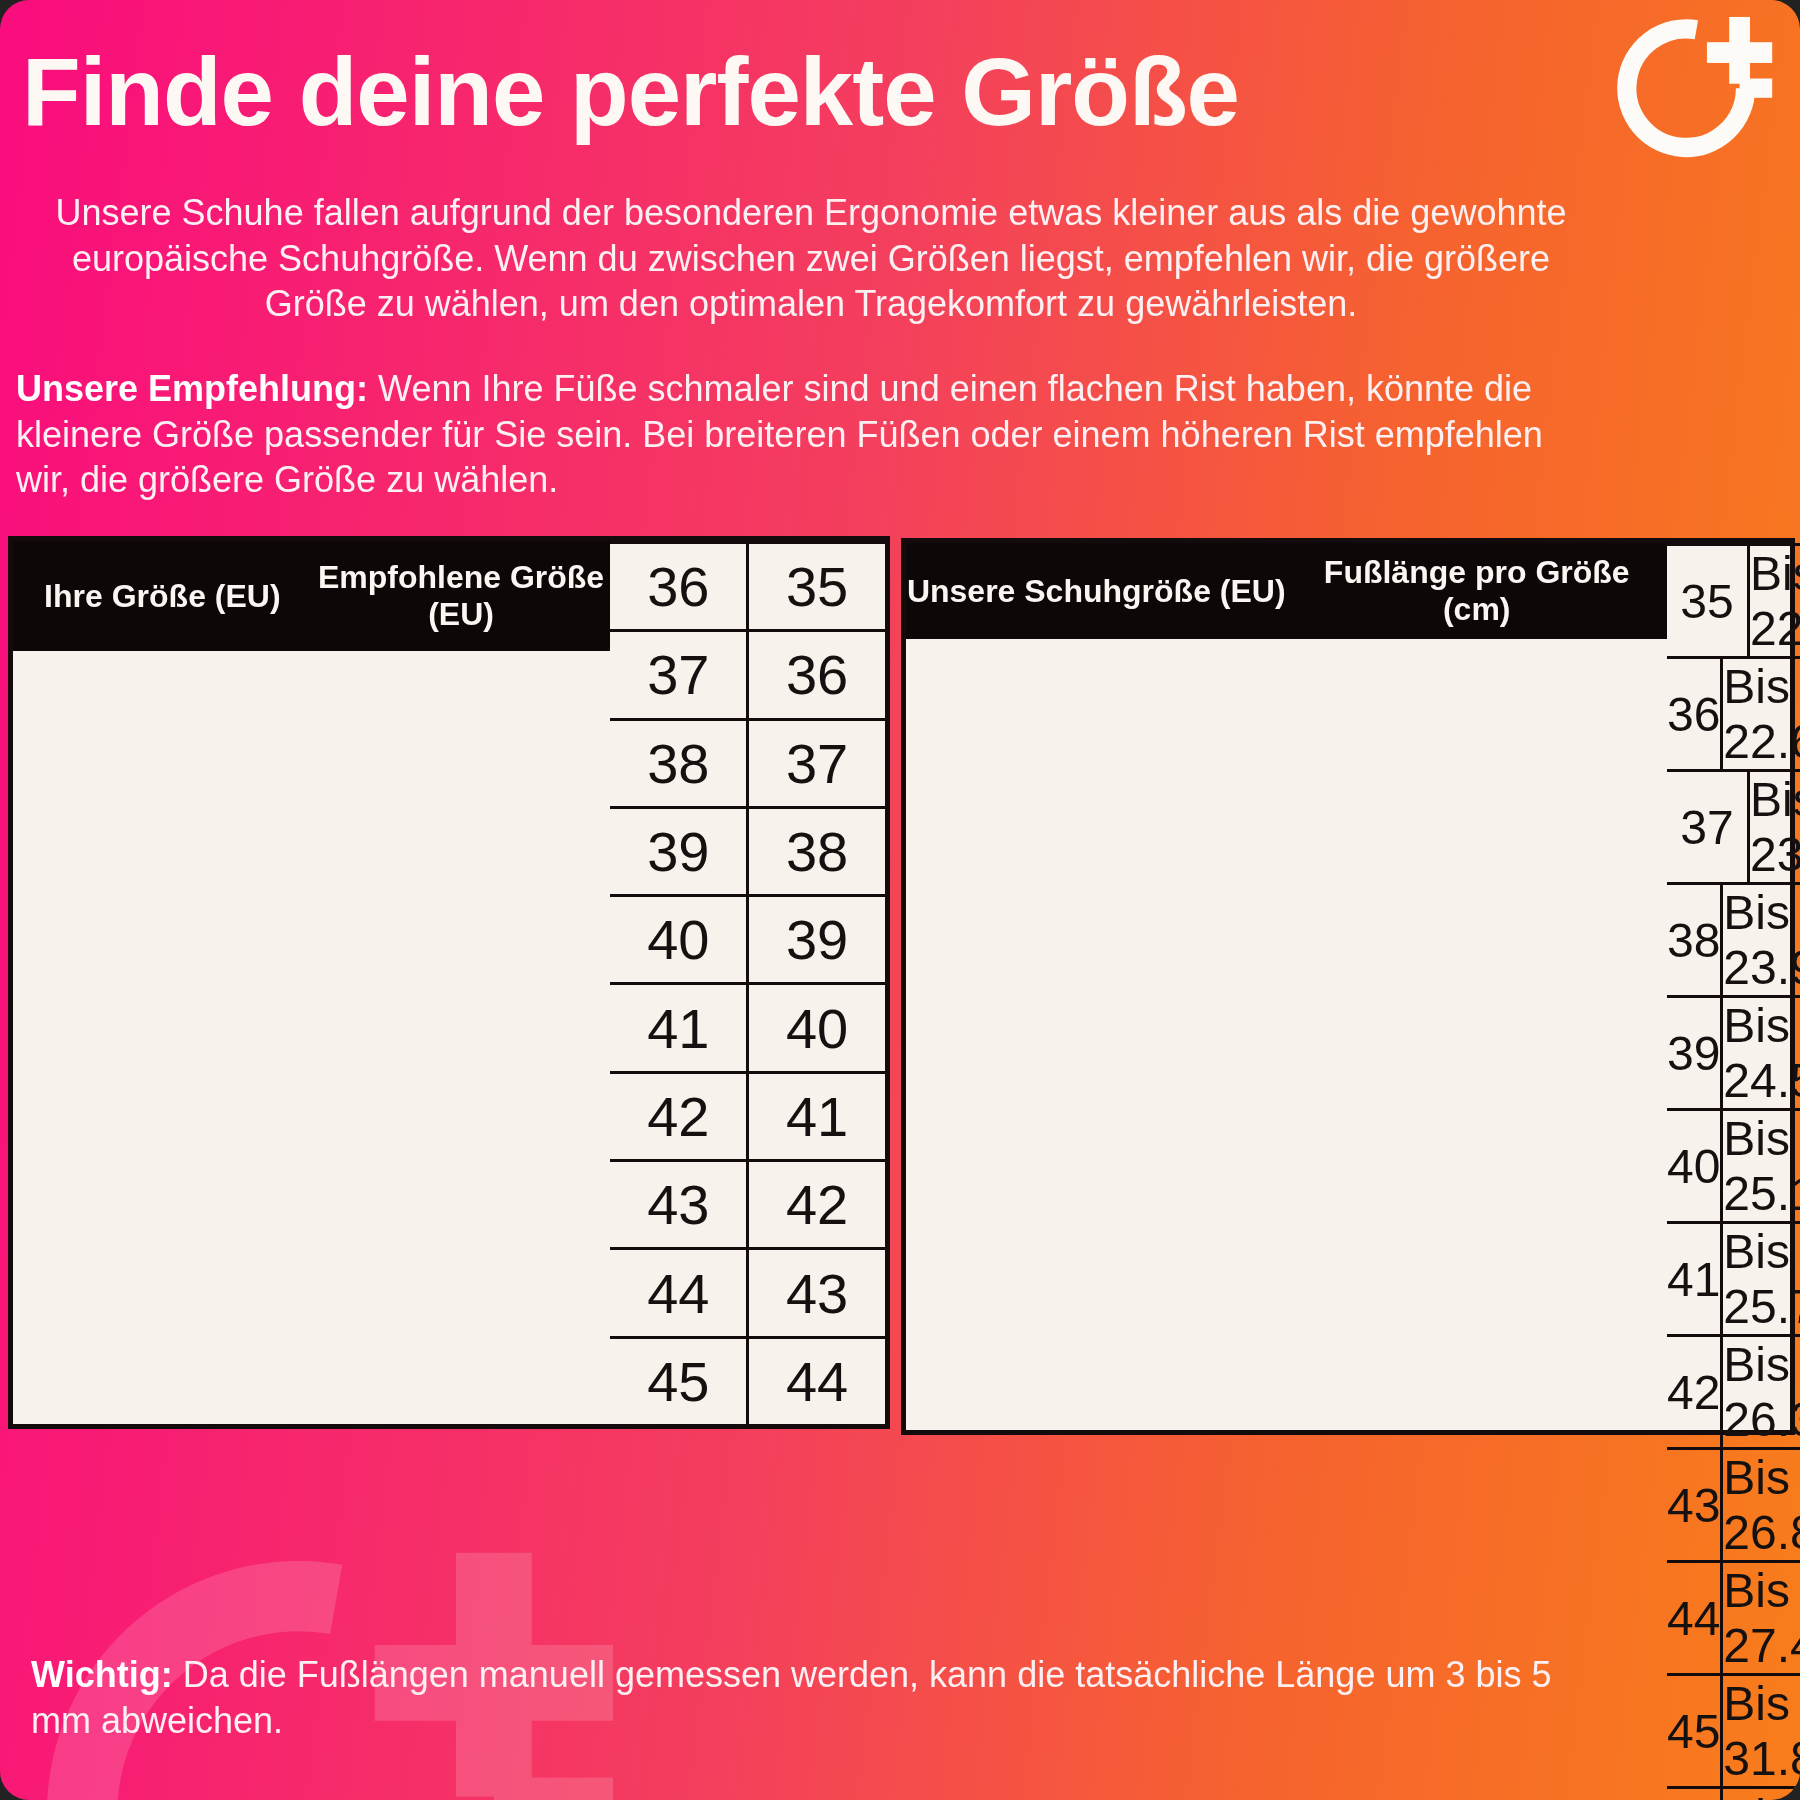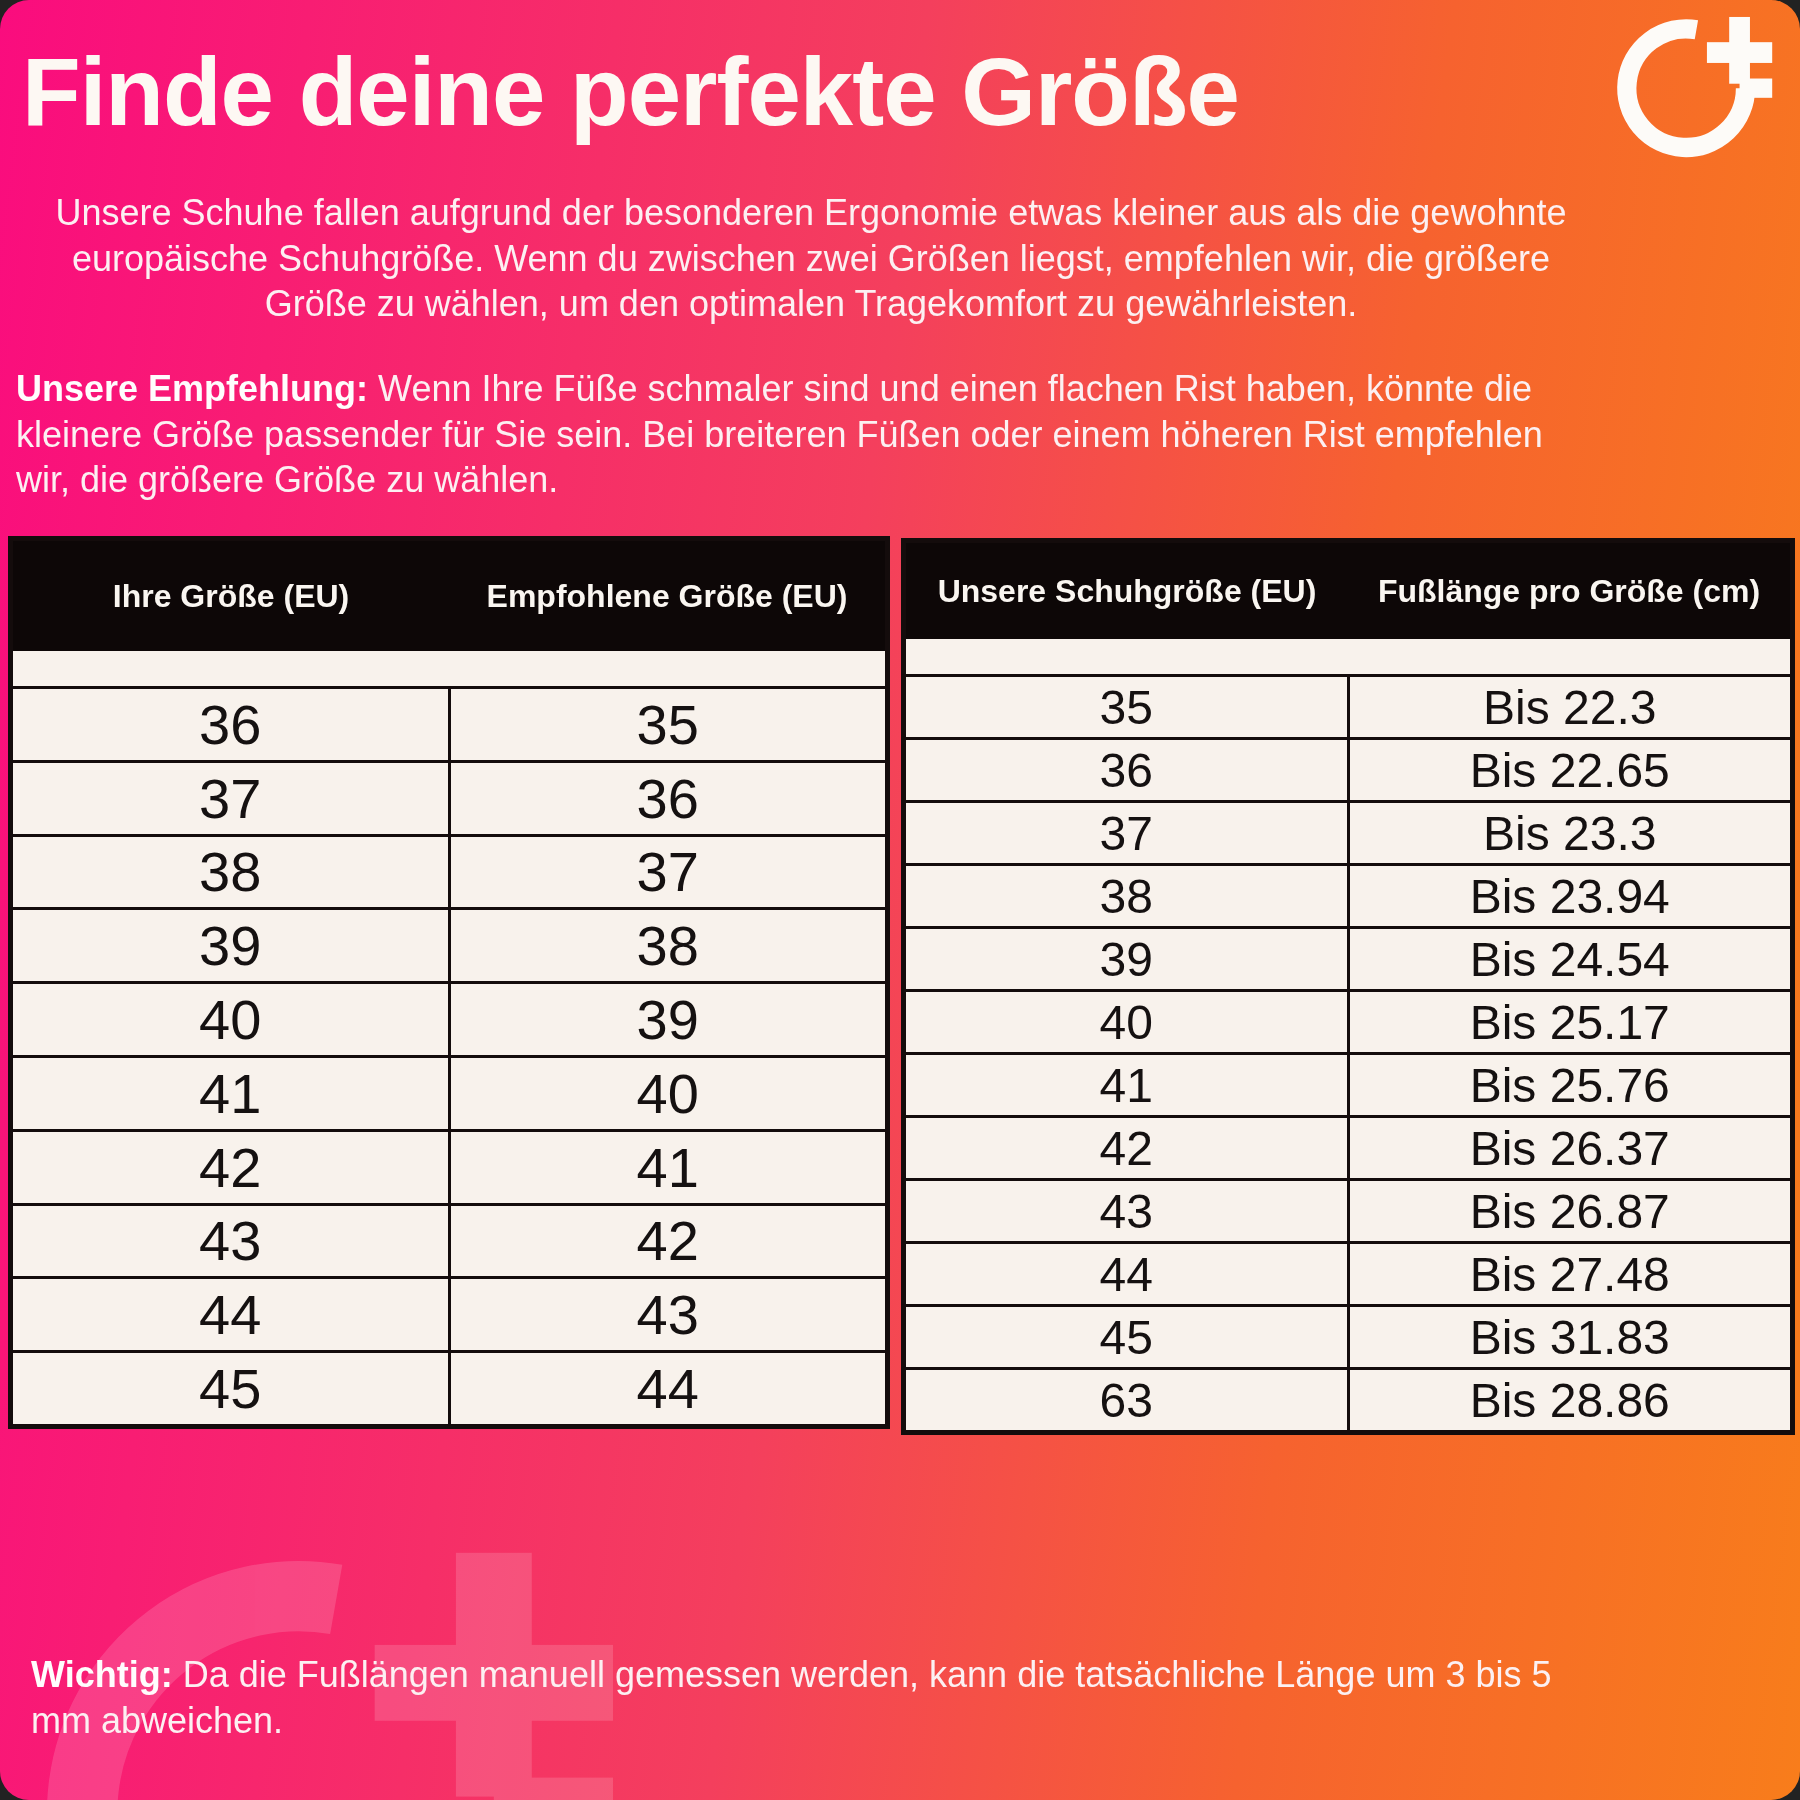--- a/index.html
+++ b/index.html
@@ -18,30 +18,30 @@
   .intro{left:16px;top:190px;width:1590px;text-align:center;}
   .reco{left:16px;top:366px;width:1590px;}
   .note{left:31px;top:1652px;width:1570px;}
 
   .logo{position:absolute;color:#fdfbf8;}
   .logo-top{left:1612px;top:14px;width:178px;height:178px;}
   .logo-watermark{left:28px;top:1542px;width:650px;height:650px;opacity:0.15;color:#ffffff;}
   .logo svg{width:100%;height:100%;display:block;}
 
   .table{
-    position:absolute;display:flex;flex-direction:column;
+    position:absolute;display:flex;
     border:5px solid #140c0c;background:#f8f2ec;box-sizing:border-box;
   }
   .t-left{left:8px;top:536px;width:882px;height:893px;}
   .t-right{left:901px;top:538px;width:894px;height:897px;}
   .thead{display:flex;background:#0d0707;color:#faf6f1;font-weight:700;flex:0 0 auto;}
   .t-left  .thead{height:110px;font-size:32px;}
   .t-right .thead{height:96px;font-size:32px;}
   .th{flex:1;display:flex;align-items:center;justify-content:center;text-align:center;}
-  .tbody{flex:1 1 auto;display:flex;flex-direction:column;margin-top:35px;}
+  .tbody{flex:1 1 auto;display:flex;flex-direction:column;}
   .tr{flex:1;display:flex;border-top:3px solid #140c0c;}
   .td{flex:1;display:flex;align-items:center;justify-content:center;color:#151111;}
   .td:first-child{border-right:3px solid #140c0c;}
   .t-left  .td{font-size:56px;}
   .t-right .td{font-size:48px;}
 </style>
 </head>
 <body>
 
 <div class="canvas">

